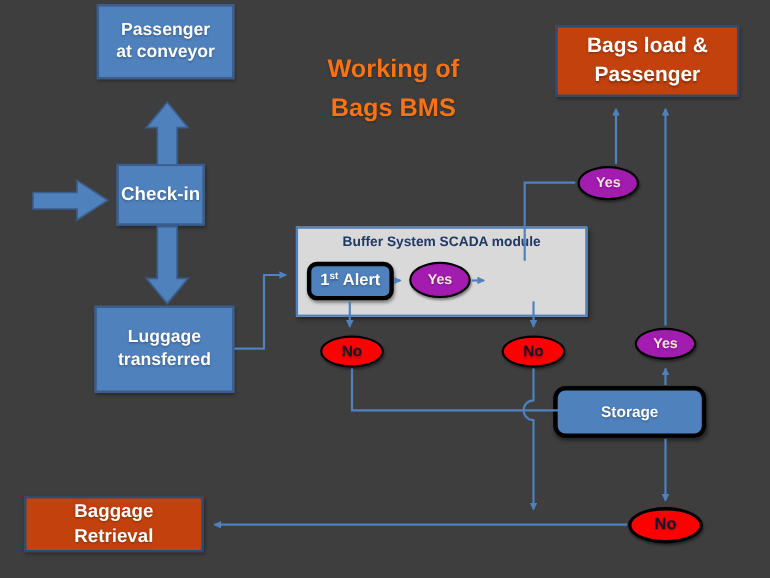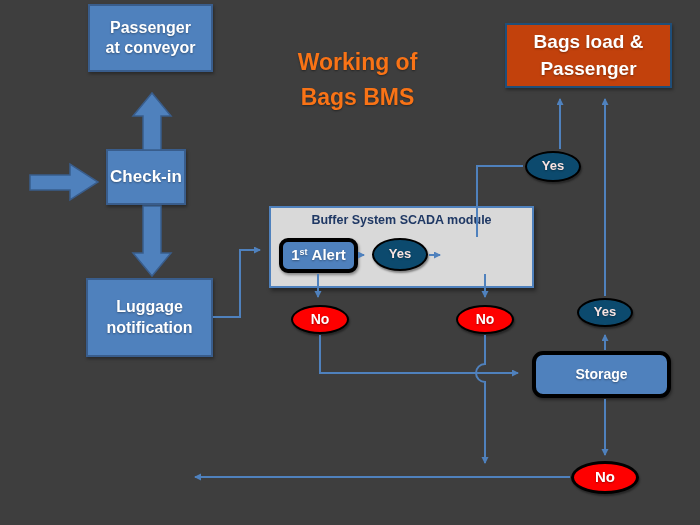--- a/index.html
+++ b/index.html
@@ -26,22 +26,22 @@
     box-shadow:1px 2px 3px rgba(0,0,0,.4);
   }
   .green-rect{
     background:#c2410c;border:2px solid #1f4e79;
     box-shadow:1px 2px 3px rgba(0,0,0,.35);
   }
   .ellipse{
     border-radius:50%;border:2px solid #000;
     box-shadow:1px 2px 2px rgba(0,0,0,.4);
   }
-  .pink{background:#0c4a6e;color:#f8e3e1;}
-  .red{background:#fe0000;color:#ffffff;}
+  .pink{background:#a21caf;color:#f8e3e1;}
+  .red{background:#fe0000;color:#0f172a;}
 
   .buffer-box{
     position:absolute;box-sizing:border-box;
     background:#d9d9d9;border:2px solid #4f81bd;
     box-shadow:2px 3px 4px rgba(0,0,0,.4);
   }
   .buffer-title{
     position:absolute;top:5px;left:0;right:0;text-align:center;
     color:#1f3864;font-weight:bold;font-size:12.5px;
   }
@@ -52,21 +52,21 @@
     text-align:center;text-shadow:0 1px 2px rgba(0,0,0,.4);
   }
 
   
   #passenger{left:88px;top:4px;width:125px;height:68px;font-size:16px;}
   #checkin{left:106px;top:149px;width:80px;height:56px;font-size:17px;}
   #luggage{left:86px;top:278px;width:127px;height:79px;font-size:16px;line-height:1.3;text-align:center;}
   #buffer{left:269px;top:206px;width:265px;height:82px;}
   #alert1{left:279px;top:238px;width:79px;height:35px;font-size:15px;}
   #alert2{left:447px;top:238px;width:76px;height:35px;font-size:15px;}
-  #storage{left:532px;top:351px;width:139px;height:47px;font-size:14px;line-height:1.2;border-radius:11px;}
+  #storage{left:503px;top:351px;width:139px;height:47px;font-size:14px;line-height:1.2;border-radius:11px;}
   #bags-load{left:505px;top:23px;width:167px;height:65px;font-size:19px;line-height:1.4;}
   #baggage-retrieval{left:22px;top:451px;width:163px;height:51px;font-size:17px;line-height:1.3;}
 
   #yes-mid{left:372px;top:238px;width:56px;height:33px;font-size:13px;}
   #yes-top{left:525px;top:151px;width:56px;height:31px;font-size:13px;}
   #yes-right{left:577px;top:298px;width:56px;height:29px;font-size:13px;}
   #no-left{left:291px;top:305px;width:58px;height:29px;font-size:14px;}
   #no-right{left:456px;top:305px;width:58px;height:29px;font-size:14px;}
   #no-bottom{left:571px;top:461px;width:68px;height:33px;font-size:15px;border-width:3px;}
 
@@ -93,41 +93,45 @@
     <span class="ln">Passenger</span>
     <span class="ln">at conveyor</span>
   </div>
 
   <div id="checkin" class="node blue-rect">
     <span>Check-in</span>
   </div>
 
   <div id="luggage" class="node blue-rect">
     <span class="ln">Luggage</span>
-    <span class="ln">notification</span>
+    <span class="ln">transferred</span>
   </div>
 
   <div id="buffer" class="buffer-box">
     <div class="buffer-title">Buffer System SCADA module</div>
   </div>
 
   <div id="alert1" class="node blue-round">
     <span><span>1</span><span class="sup">st</span><span class="w">Alert</span></span>
   </div>
 
 
   <div id="storage" class="node blue-round">
     <span class="ln">Storage</span>
   </div>
 
   <div id="bags-load" class="node green-rect">
     <span class="ln">Bags load &amp;</span>
     <span class="ln">Passenger</span>
   </div>
 
+  <div id="baggage-retrieval" class="node green-rect">
+    <span class="ln">Baggage</span>
+    <span class="ln">Retrieval</span>
+  </div>
 
   <div id="yes-mid" class="node ellipse pink">
     <span>Yes</span>
   </div>
   <div id="yes-top" class="node ellipse pink">
     <span>Yes</span>
   </div>
   <div id="yes-right" class="node ellipse pink">
     <span>Yes</span>
   </div>

